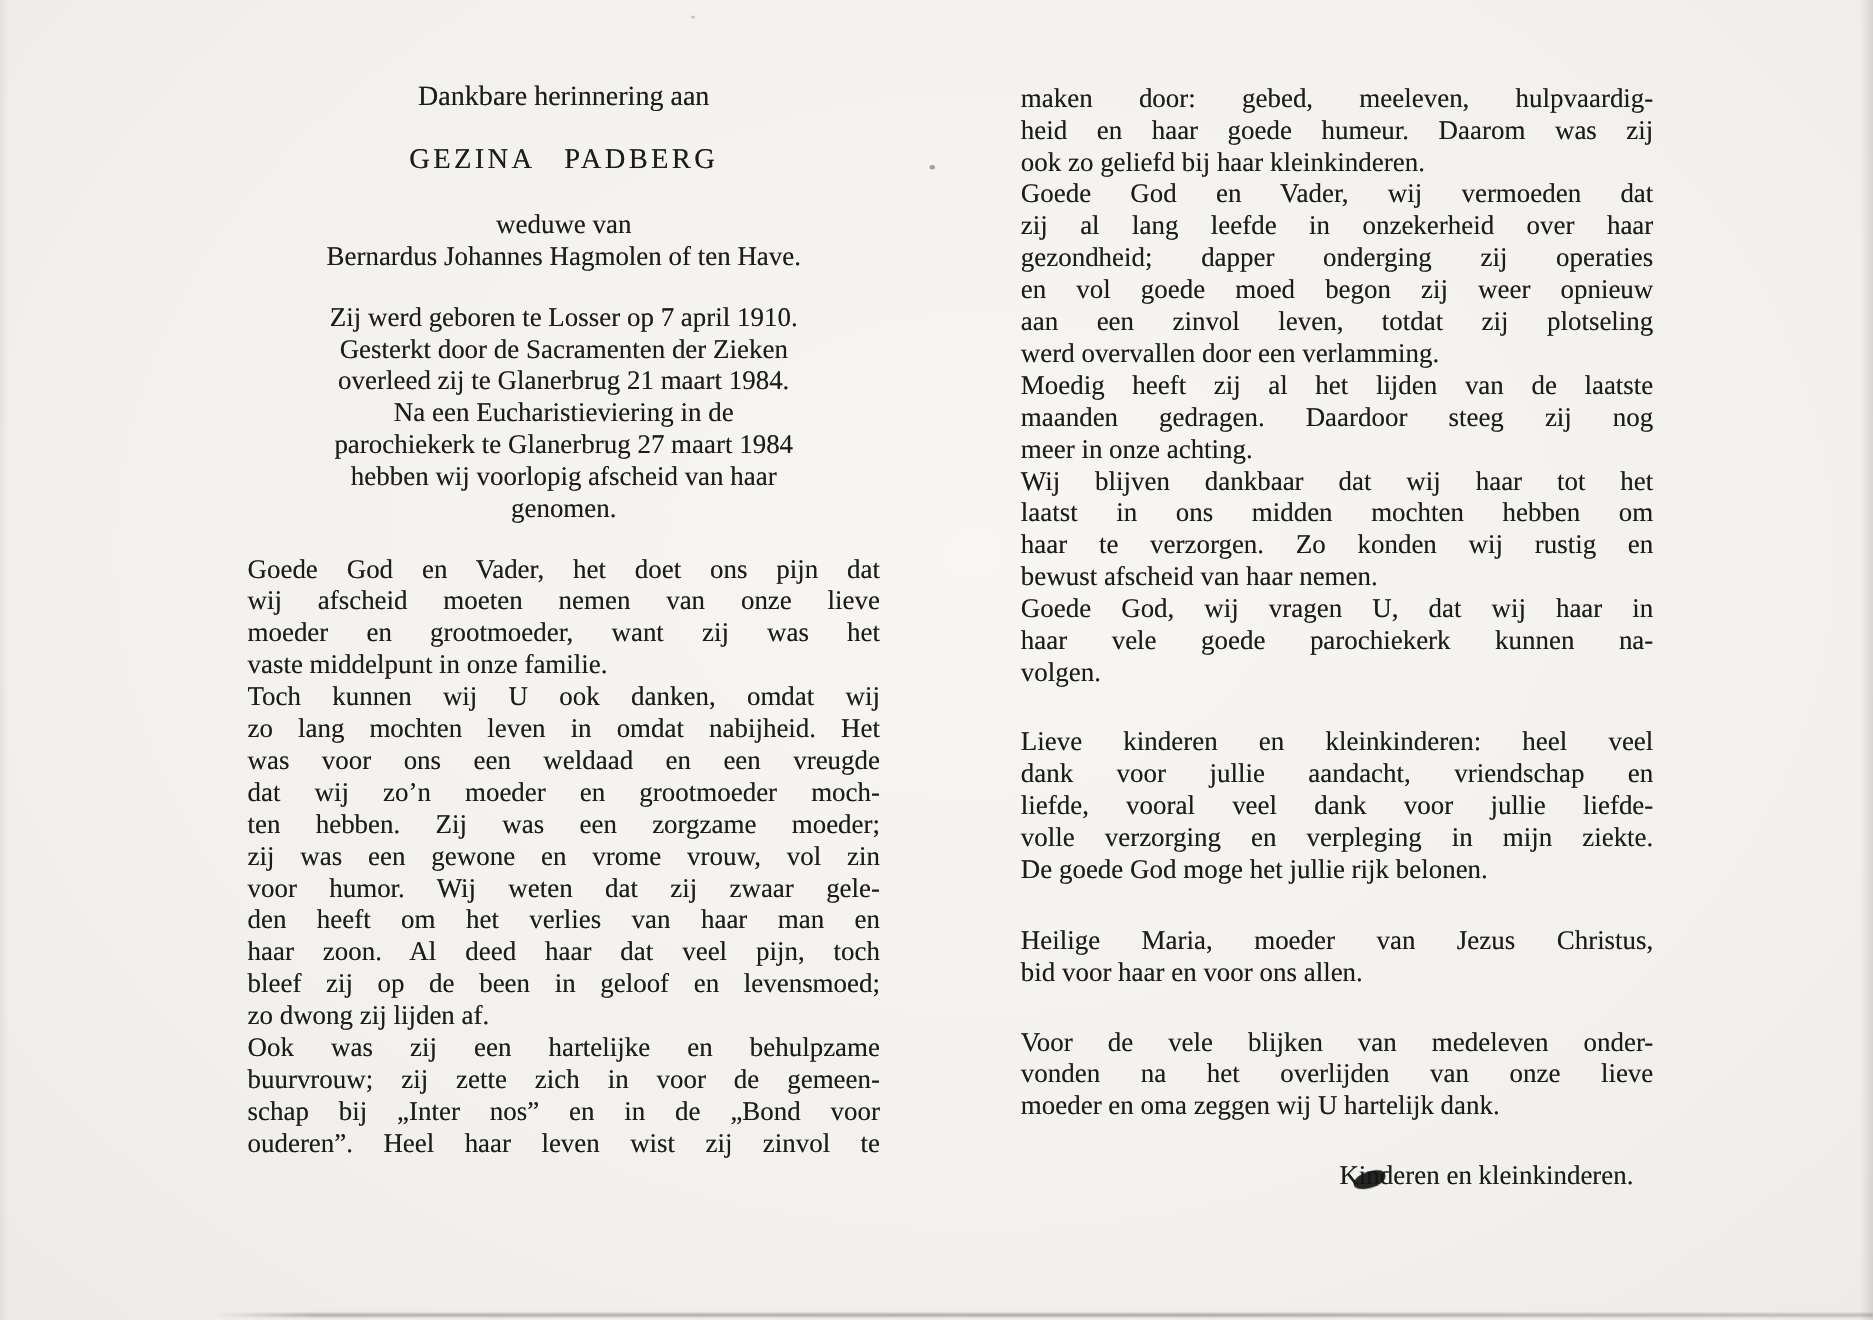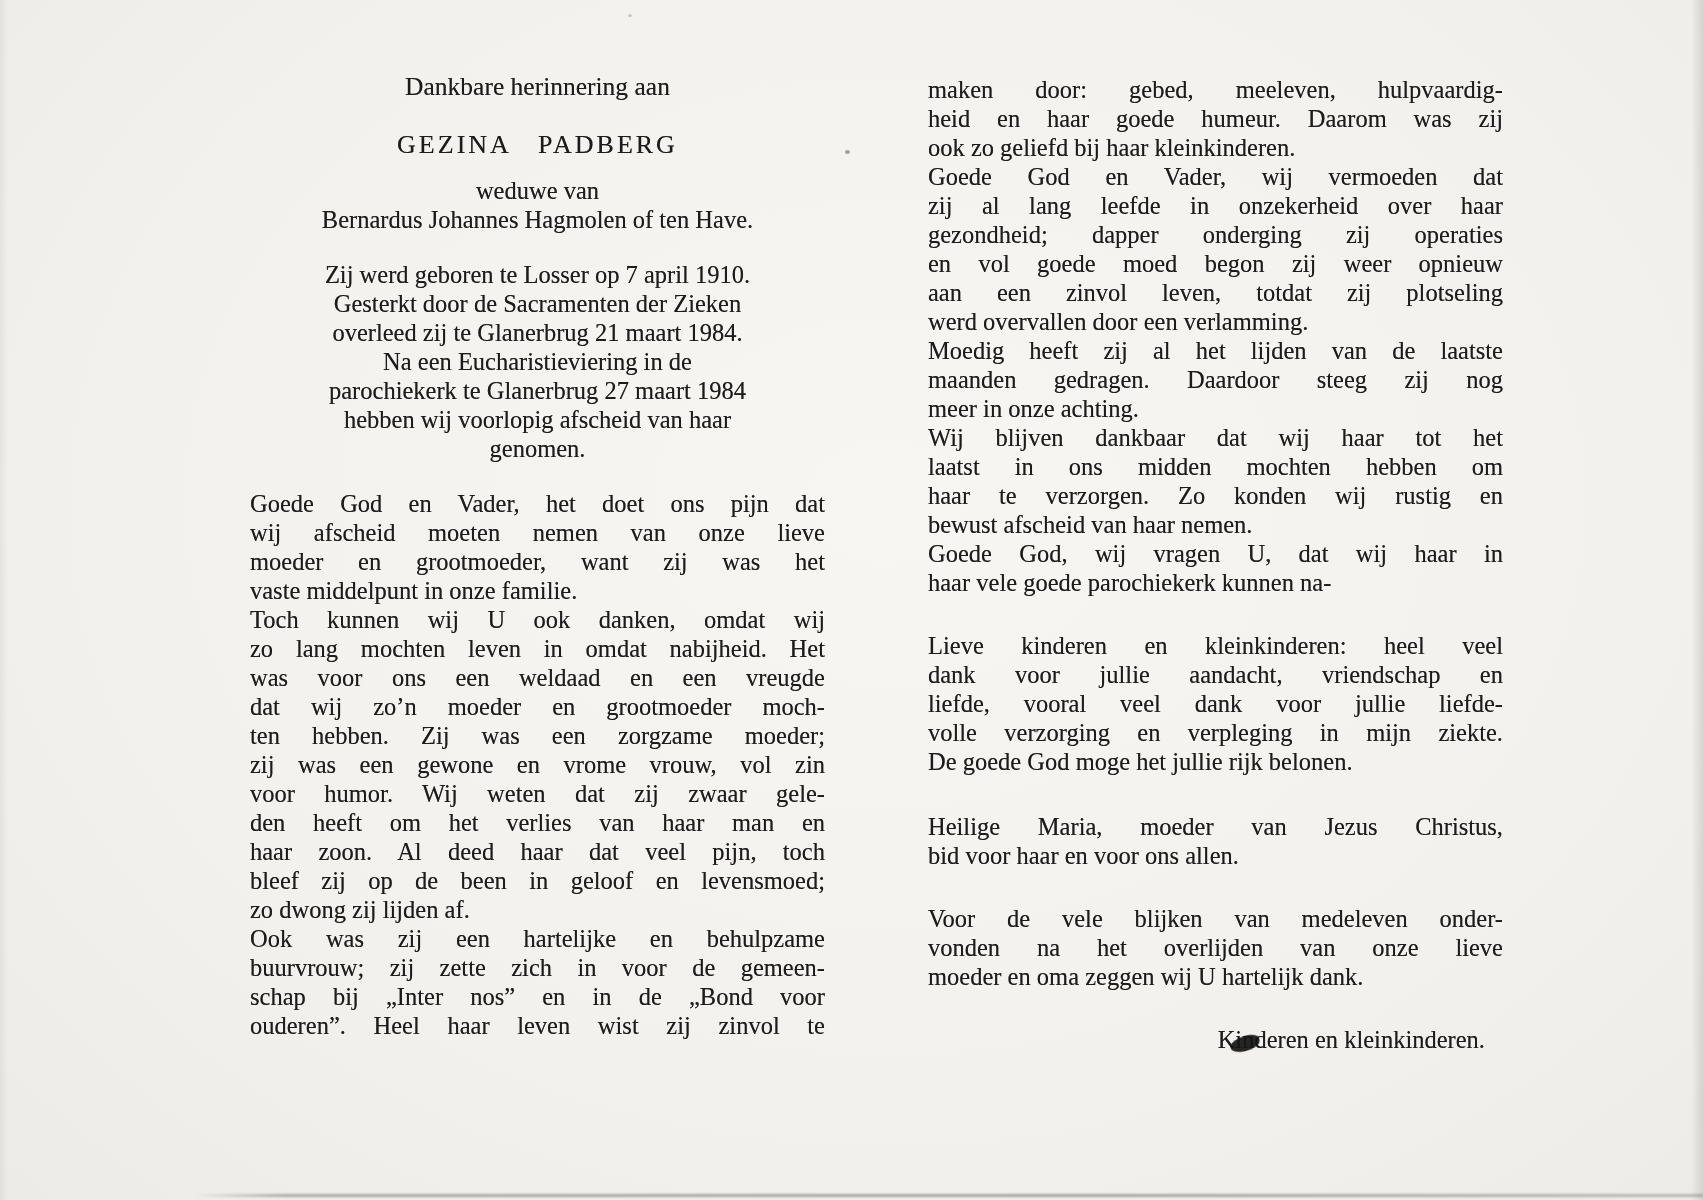--- a/index.html
+++ b/index.html
@@ -7,21 +7,21 @@
     position:relative;
     width:1703px;height:1200px;
     margin:0 auto;
     background:
       radial-gradient(ellipse at 52% 42%, #f8f6f3 0%, #f3f1ed 62%, #edebe7 100%);
     overflow:hidden;
     font-family:"Liberation Serif","DejaVu Serif",serif;
     color:#1c1c1c;
   }
   .col{position:absolute;width:575px;}
-  .col-left{left:250px;top:72px;}
+  .col-left{left:225px;top:72px;}
   .col-right{left:928px;top:64px;}
 
   .line{
     line-height:29px;
     font-size:24.5px;
     text-shadow:0 0 0.4px rgba(25,25,25,.55);
   }
   .center{text-align:center;}
 
   .para .line{
@@ -39,21 +39,21 @@
   }
   .name{
     text-align:center;
     font-size:26px;
     line-height:30px;
     letter-spacing:3px;
     word-spacing:18px;
     margin-top:28px;
     text-shadow:0 0 0.5px rgba(25,25,25,.6);
   }
-  .subtitle{margin-top:16px;}
+  .subtitle{margin-top:30px;}
   .intro{margin-top:26px;}
   .body-block{margin-top:26px;}
 
   .spaced{margin-top:34px;}
   .spaced-lg{margin-top:36px;}
 
   .signature{
     position:relative;
     margin-top:34px;
     text-align:right;
@@ -173,20 +173,21 @@
         </div>
       <div class="para">
           <div class="line">Wij blijven dankbaar dat wij haar tot het</div>
           <div class="line">laatst in ons midden mochten hebben om</div>
           <div class="line">haar te verzorgen. Zo konden wij rustig en</div>
           <div class="line">bewust afscheid van haar nemen.</div>
         </div>
       <div class="para">
           <div class="line">Goede God, wij vragen U, dat wij haar in</div>
           <div class="line">haar vele goede parochiekerk kunnen na-</div>
+          <div class="line">volgen.</div>
         </div>
     </div>
 
     <div class="para spaced">
         <div class="line">Lieve kinderen en kleinkinderen: heel veel</div>
         <div class="line">dank voor jullie aandacht, vriendschap en</div>
         <div class="line">liefde, vooral veel dank voor jullie liefde-</div>
         <div class="line">volle verzorging en verpleging in mijn ziekte.</div>
         <div class="line">De goede God moge het jullie rijk belonen.</div>
       </div>

